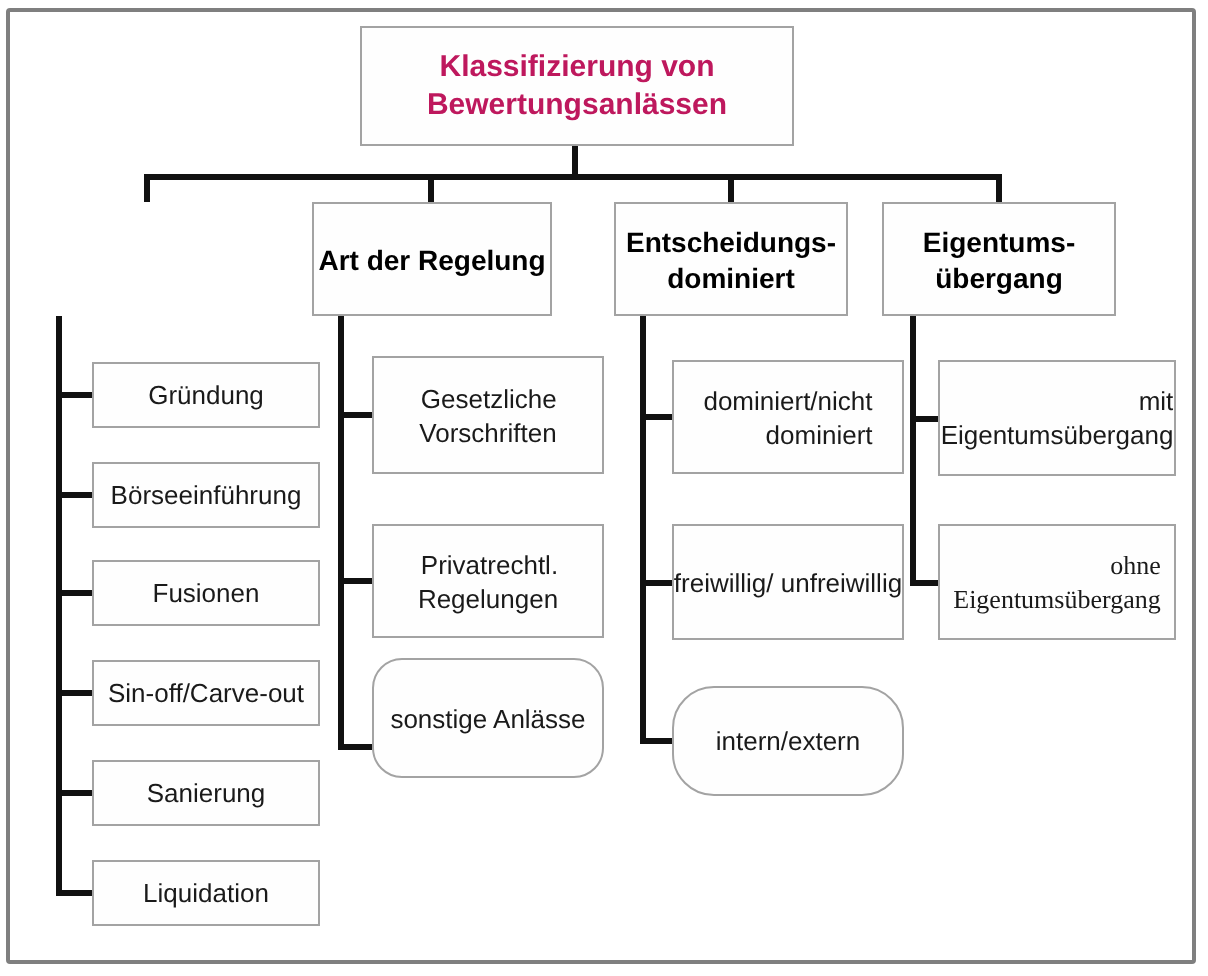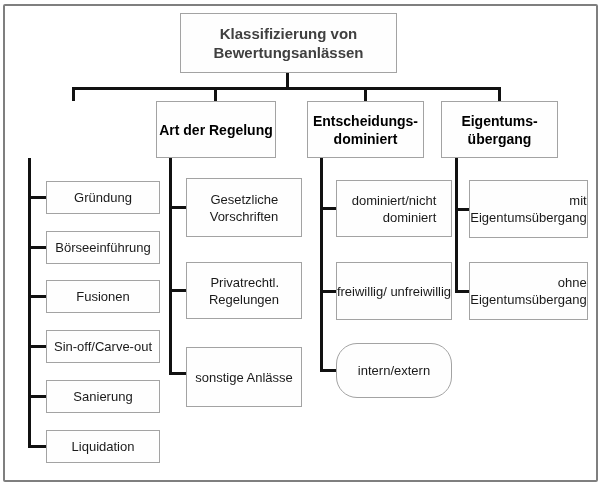--- a/index.html
+++ b/index.html
@@ -27,21 +27,21 @@
     box-sizing: border-box;
     display: flex;
     align-items: center;
     justify-content: center;
     text-align: center;
     color: #1a1a1a;
   }
   .node span { white-space: pre; display: block; }
   .root-node {
     left: 180px; top: 13px; width: 217px; height: 60px;
-    font-weight: bold; font-size: 15px; line-height: 19px; color: #404040;
+    font-weight: bold; font-size: 15px; line-height: 19px; color: #be185d;
   }
   .header-node {
     top: 101px; height: 57px;
     font-weight: bold; font-size: 14px; line-height: 18px; color: #000;
   }
   .hdr1 { left: 16px;  width: 116px; }
   .hdr2 { left: 156px; width: 120px; }
   .hdr3 { left: 307px; width: 117px; }
   .hdr4 { left: 441px; width: 117px; }
   .child { font-size: 13px; line-height: 17px; text-align: right; }
@@ -124,36 +124,36 @@
   </div>
 
   <div class="node child c2" style="top:178px; height:59px;">
     <span>Gesetzliche
 Vorschriften</span>
   </div>
   <div class="node child c2" style="top:262px; height:57px;">
     <span>Privatrechtl.
 Regelungen</span>
   </div>
-  <div class="node child c2" style="top:347px; height:60px;">
+  <div class="node child c2" style="top:329px; height:60px;border-radius:15px;">
     <span>sonstige Anlässe</span>
   </div>
 
   <div class="node child c3" style="top:180px; height:57px;">
     <span>dominiert/nicht
 dominiert</span>
   </div>
   <div class="node child c3" style="top:262px; height:58px;">
     <span>freiwillig/ unfreiwillig</span>
   </div>
   <div class="node child c3" style="top:343px; height:55px;border-radius:21px;">
     <span>intern/extern</span>
   </div>
 
   <div class="node child c4" style="top:180px; height:58px;">
     <span>mit
 Eigentumsübergang</span>
   </div>
-  <div class="node child c4" style="top:262px; height:58px;">
+  <div class="node child c4" style="top:262px; height:58px;font-family:Liberation Serif, serif;">
     <span>ohne
 Eigentumsübergang</span>
   </div>
 </div>
 
 </body></html>

